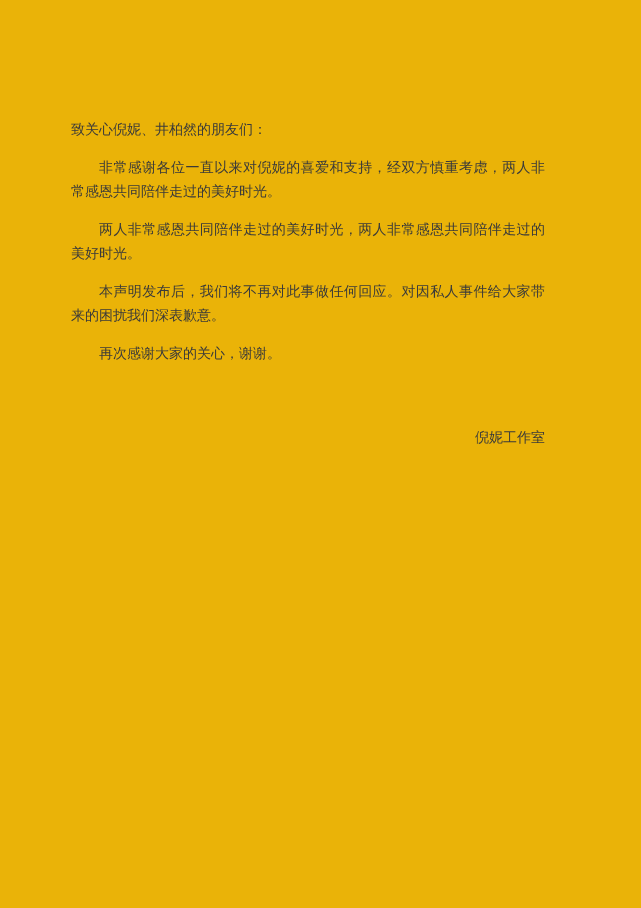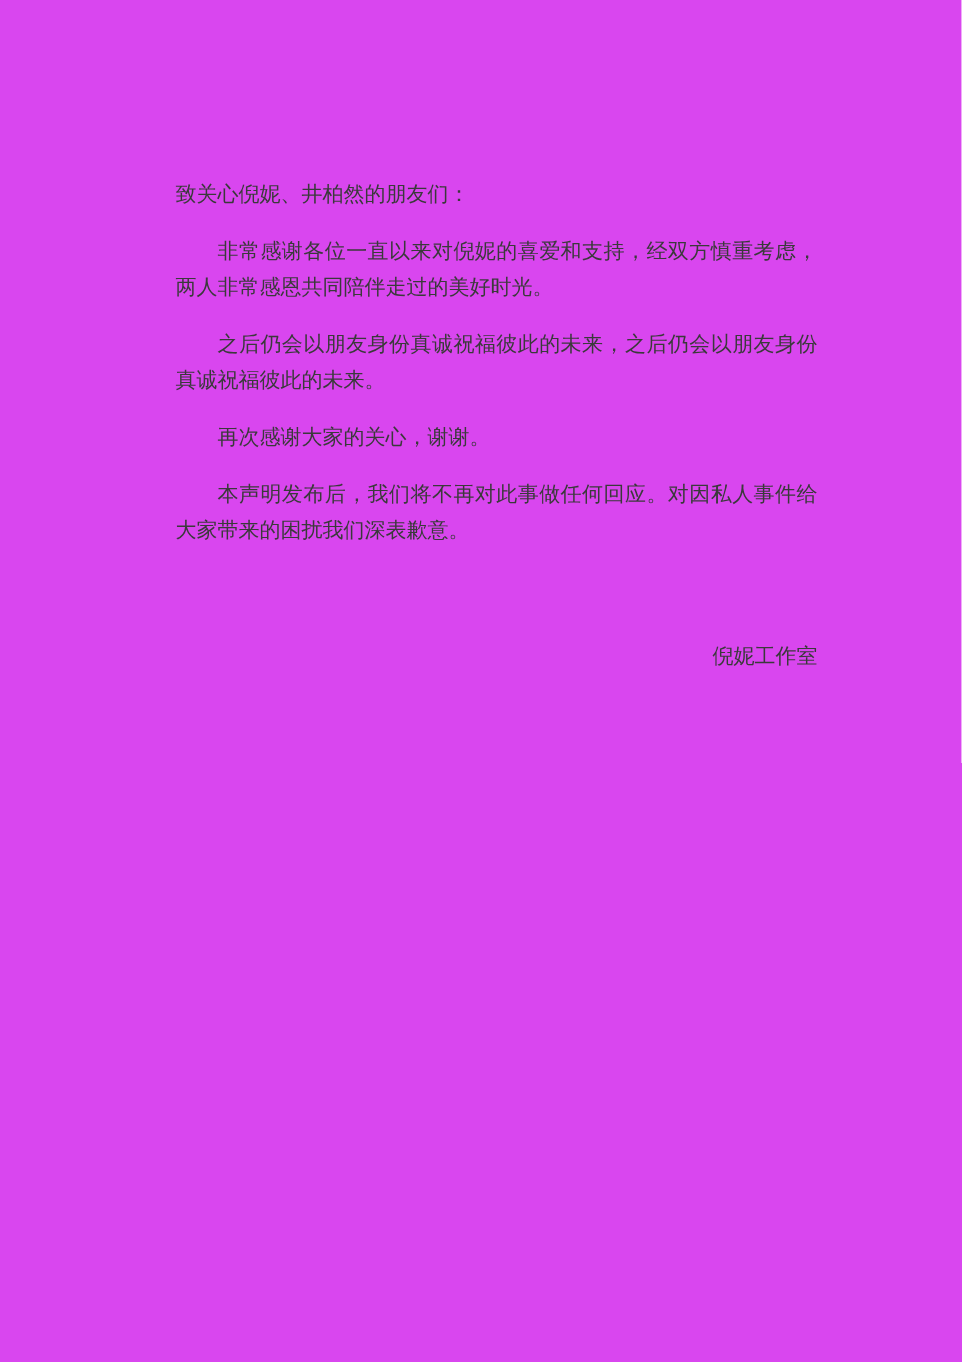--- a/index.html
+++ b/index.html
@@ -5,23 +5,23 @@
   html, body {
     margin: 0;
     padding: 0;
     background: #ffffff;
   }
   .page {
     position: relative;
     width: 641px;
     height: 908px;
     margin: 0 auto;
-    background: #d946ef;
+    background: #eab308;
     box-sizing: border-box;
-    padding: 117px 96px 0 117px;
+    padding: 117px 96px 0 71px;
     font-family: "Liberation Sans", sans-serif;
     color: #3a3a3a;
     font-size: 14px;
     line-height: 24px;
     overflow: hidden;
   }
   .salutation {
     margin: 0 0 14px 0;
     text-indent: 0;
   }
@@ -41,24 +41,24 @@
   }
 </style>
 </head>
 <body>
 
 <div class="page">
   <p class="salutation">致关心倪妮、井柏然的朋友们：</p>
 
   <p class="para">非常感谢各位一直以来对倪妮的喜爱和支持，经双方慎重考虑，两人非常感恩共同陪伴走过的美好时光。</p>
 
-  <p class="para">之后仍会以朋友身份真诚祝福彼此的未来，之后仍会以朋友身份真诚祝福彼此的未来。</p>
+  <p class="para">两人非常感恩共同陪伴走过的美好时光，两人非常感恩共同陪伴走过的美好时光。</p>
+
+  <p class="para">本声明发布后，我们将不再对此事做任何回应。对因私人事件给大家带来的困扰我们深表歉意。</p>
 
   <p class="para">再次感谢大家的关心，谢谢。</p>
-
-  <p class="para">本声明发布后，我们将不再对此事做任何回应。对因私人事件给大家带来的困扰我们深表歉意。</p>
 
   <div class="sig-wrap">
     <div class="sig-inner">
       <div>倪妮工作室</div>
     </div>
   </div>
 </div>
 
 </body></html>

